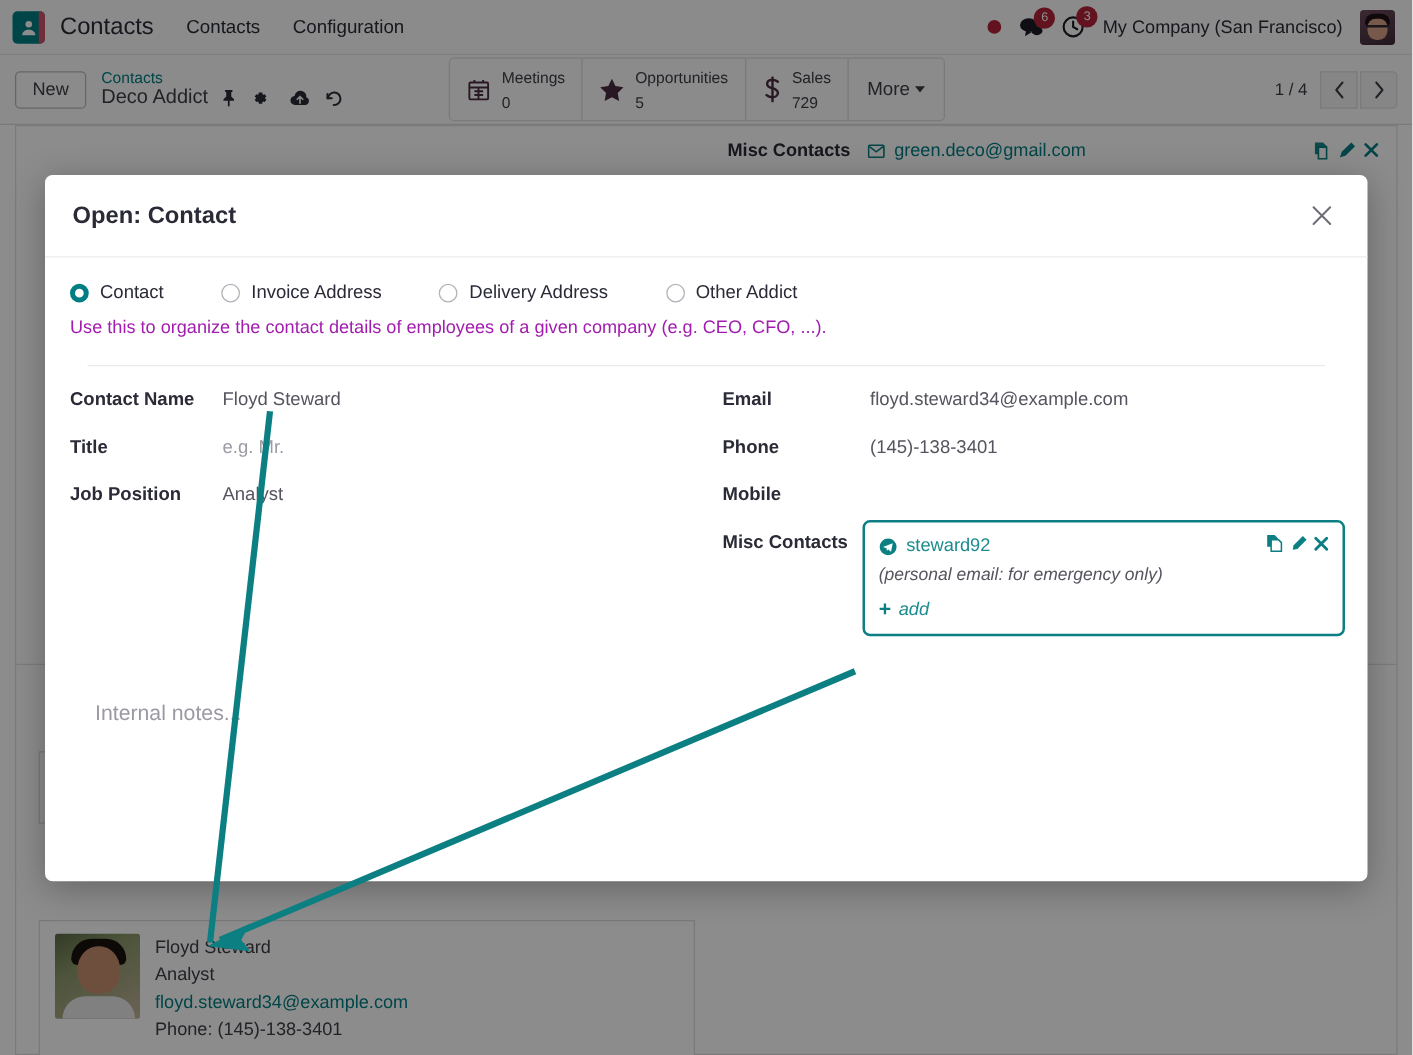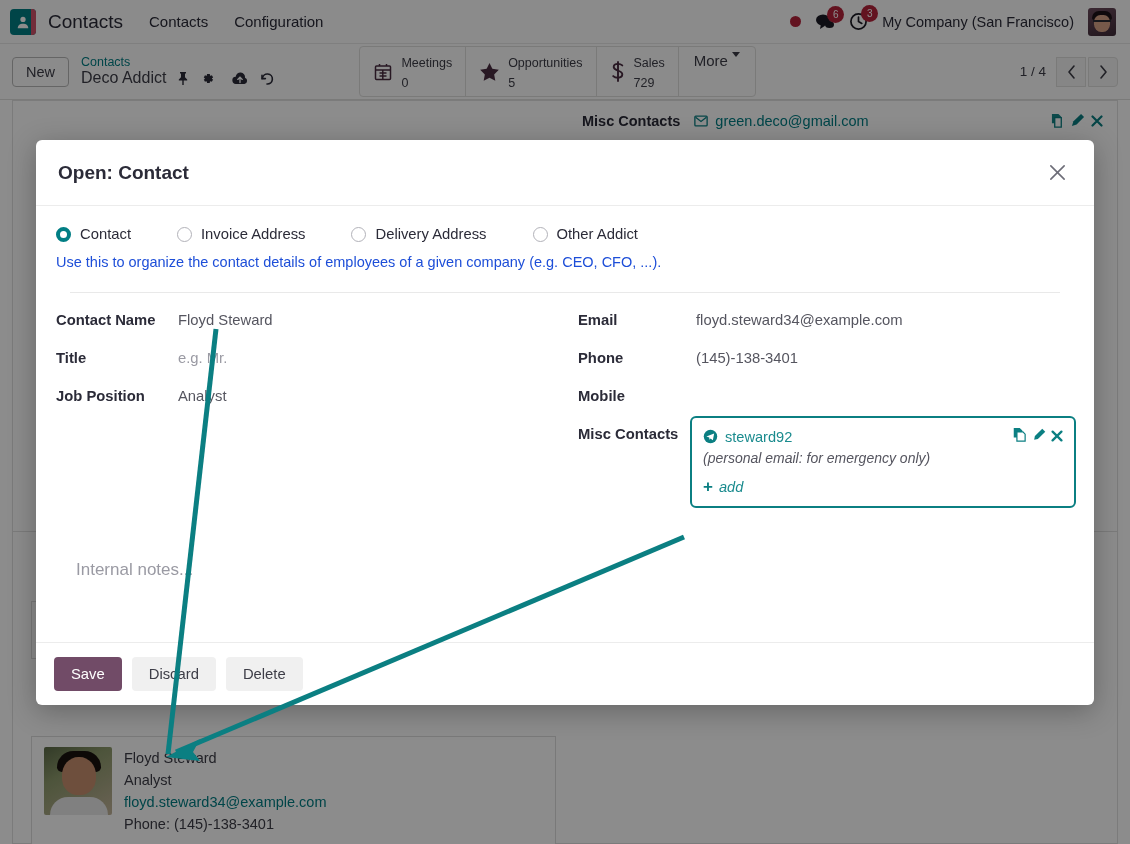--- a/index.html
+++ b/index.html
@@ -71,21 +71,21 @@
   }
   .stat {
     display: flex; align-items: center; gap: 8px; padding: 5px 13px;
     border-right: 1px solid #dededd;
   }
   .stat:last-child { border-right: none; }
   .stat .txt { line-height: 1.2; }
   .stat .lbl { font-size: 12.5px; color: #3d3d47; white-space: nowrap; }
   .stat .val { font-size: 12.5px; color: #3d3d47; }
   .stat .ic { color: #4a2c41; display: flex; }
-  .more-btn { display:flex; gap:4px; padding: 5px 15px; font-size: 15px; color:#3d3d47; }
+  .more-btn { display:flex; align-items:center; gap:4px; padding: 5px 15px; font-size: 15px; color:#3d3d47; }
   .caret { width:0;height:0;border-left:4px solid transparent;border-right:4px solid transparent;border-top:5px solid #3d3d47; }
   .pager { margin-left: auto; display: flex; align-items: center; gap: 2px; }
   .pager .count { font-size: 13.5px; color: #3d3d47; margin-right: 8px; }
   .pg-btn {
     width: 30px; height: 30px; display:flex; align-items:center; justify-content:center;
     color: #3d3d47; background: #f4f4f4; border: 1px solid #dededd; cursor: pointer;
   }
   .pg-btn:first-of-type { border-radius: 4px 0 0 4px; border-right: none; }
   .pg-btn:last-of-type { border-radius: 0 4px 4px 0; }
 
@@ -138,21 +138,21 @@
   .modal-body { flex: 1; padding: 20px 18px 0 18px; position: relative; overflow: hidden; }
 
   .radio-row { display: flex; align-items: center; gap: 18px; padding-left: 2px; }
   .radio-opt { display: flex; align-items: center; gap: 9px; margin-right: 28px; cursor: pointer; }
   .radio {
     width: 15px; height: 15px; border-radius: 50%; border: 1.6px solid #b2b2b9;
     background: #fff; flex: none; position: relative;
   }
   .radio.on { border-color: #017e84; border-width: 4px; }
   .radio-lbl { font-size: 14.8px; color: #2b2b38; }
-  .hint { font-size: 14.5px; color: #1d4ed8; margin-top: 12px; padding-left: 2px; }
+  .hint { font-size: 14.5px; color: #a21caf; margin-top: 12px; padding-left: 2px; }
 
   .hr { height: 1px; background: #e9e9e9; margin: 22px 16px 0 16px; }
 
   .cols { display: flex; margin-top: 18px; padding-left: 2px; }
   .col { width: 50%; }
   .col.right { padding-left: 12px; }
   .field { display: flex; align-items: center; margin-bottom: 21px; }
   .f-label { font-size: 14.8px; font-weight: bold; color: #2b2b38; width: 122px; flex: none; padding-top: 1px; }
   .f-label.r { width: 118px; }
   .f-value { font-size: 14.8px; color: #55555f; }
@@ -498,25 +498,20 @@
                 <span class="txt">add</span>
               </div>
             </div>
           </div>
         </div>
       </div>
 
       <div class="notes">Internal notes...</div>
     </div>
 
-    <div class="modal-footer">
-      <button class="btn btn-save">Save</button>
-      <button class="btn btn-light">Discard</button>
-      <button class="btn btn-light">Delete</button>
-    </div>
   </div>
 
   <svg class="arrow-svg" width="1130" height="844" viewBox="0 0 1130 844">
     <path d="M684 537 L176 752" fill="none" stroke="#0b7f82" stroke-width="5"></path>
     <path d="M216 329 L168 754" fill="none" stroke="#0b7f82" stroke-width="5"></path>
     <path d="M166 757 L200 739 L193 752 L200 761 Z" fill="#0b7f82"></path>
   </svg>
 
 </div>
 

